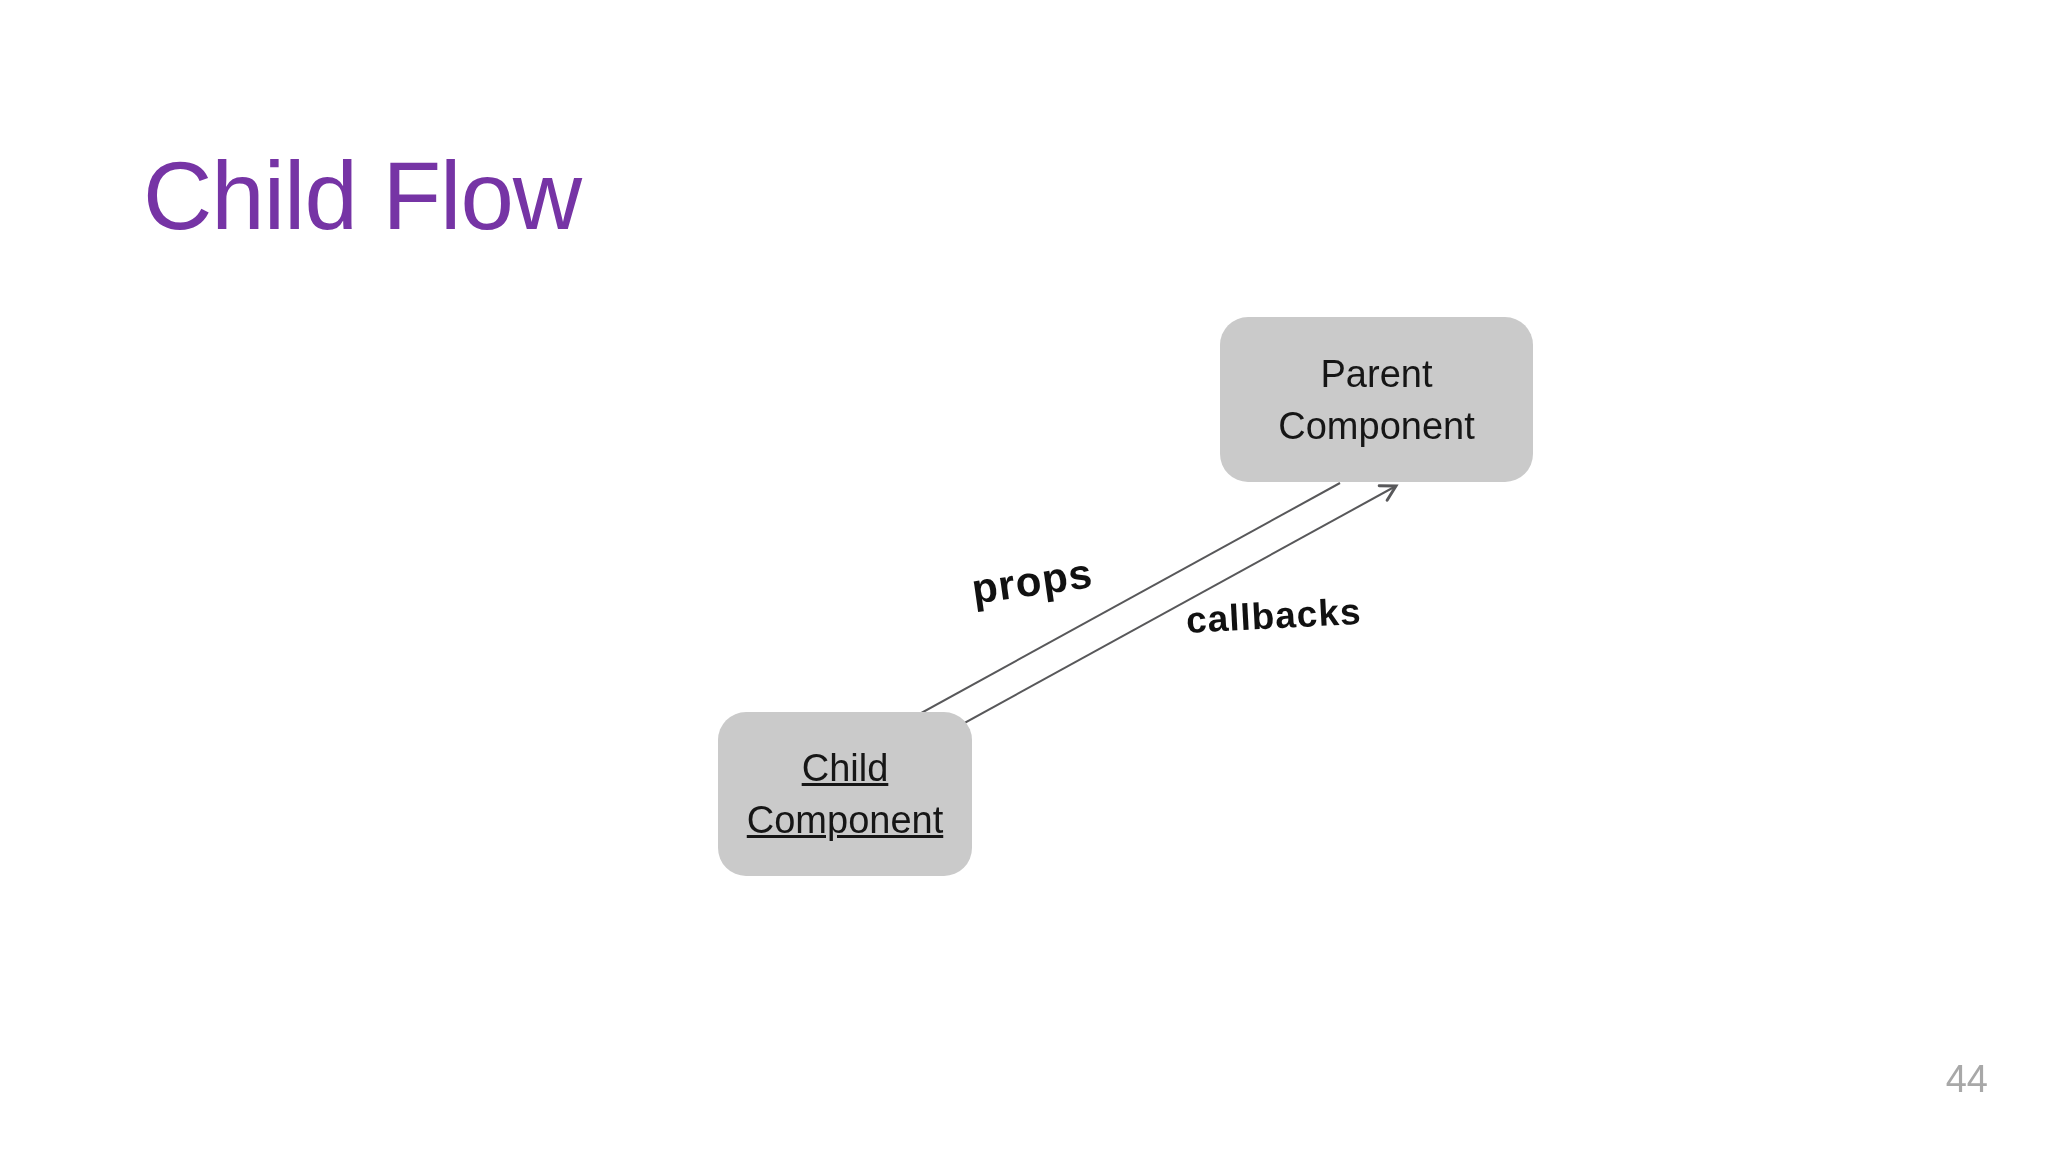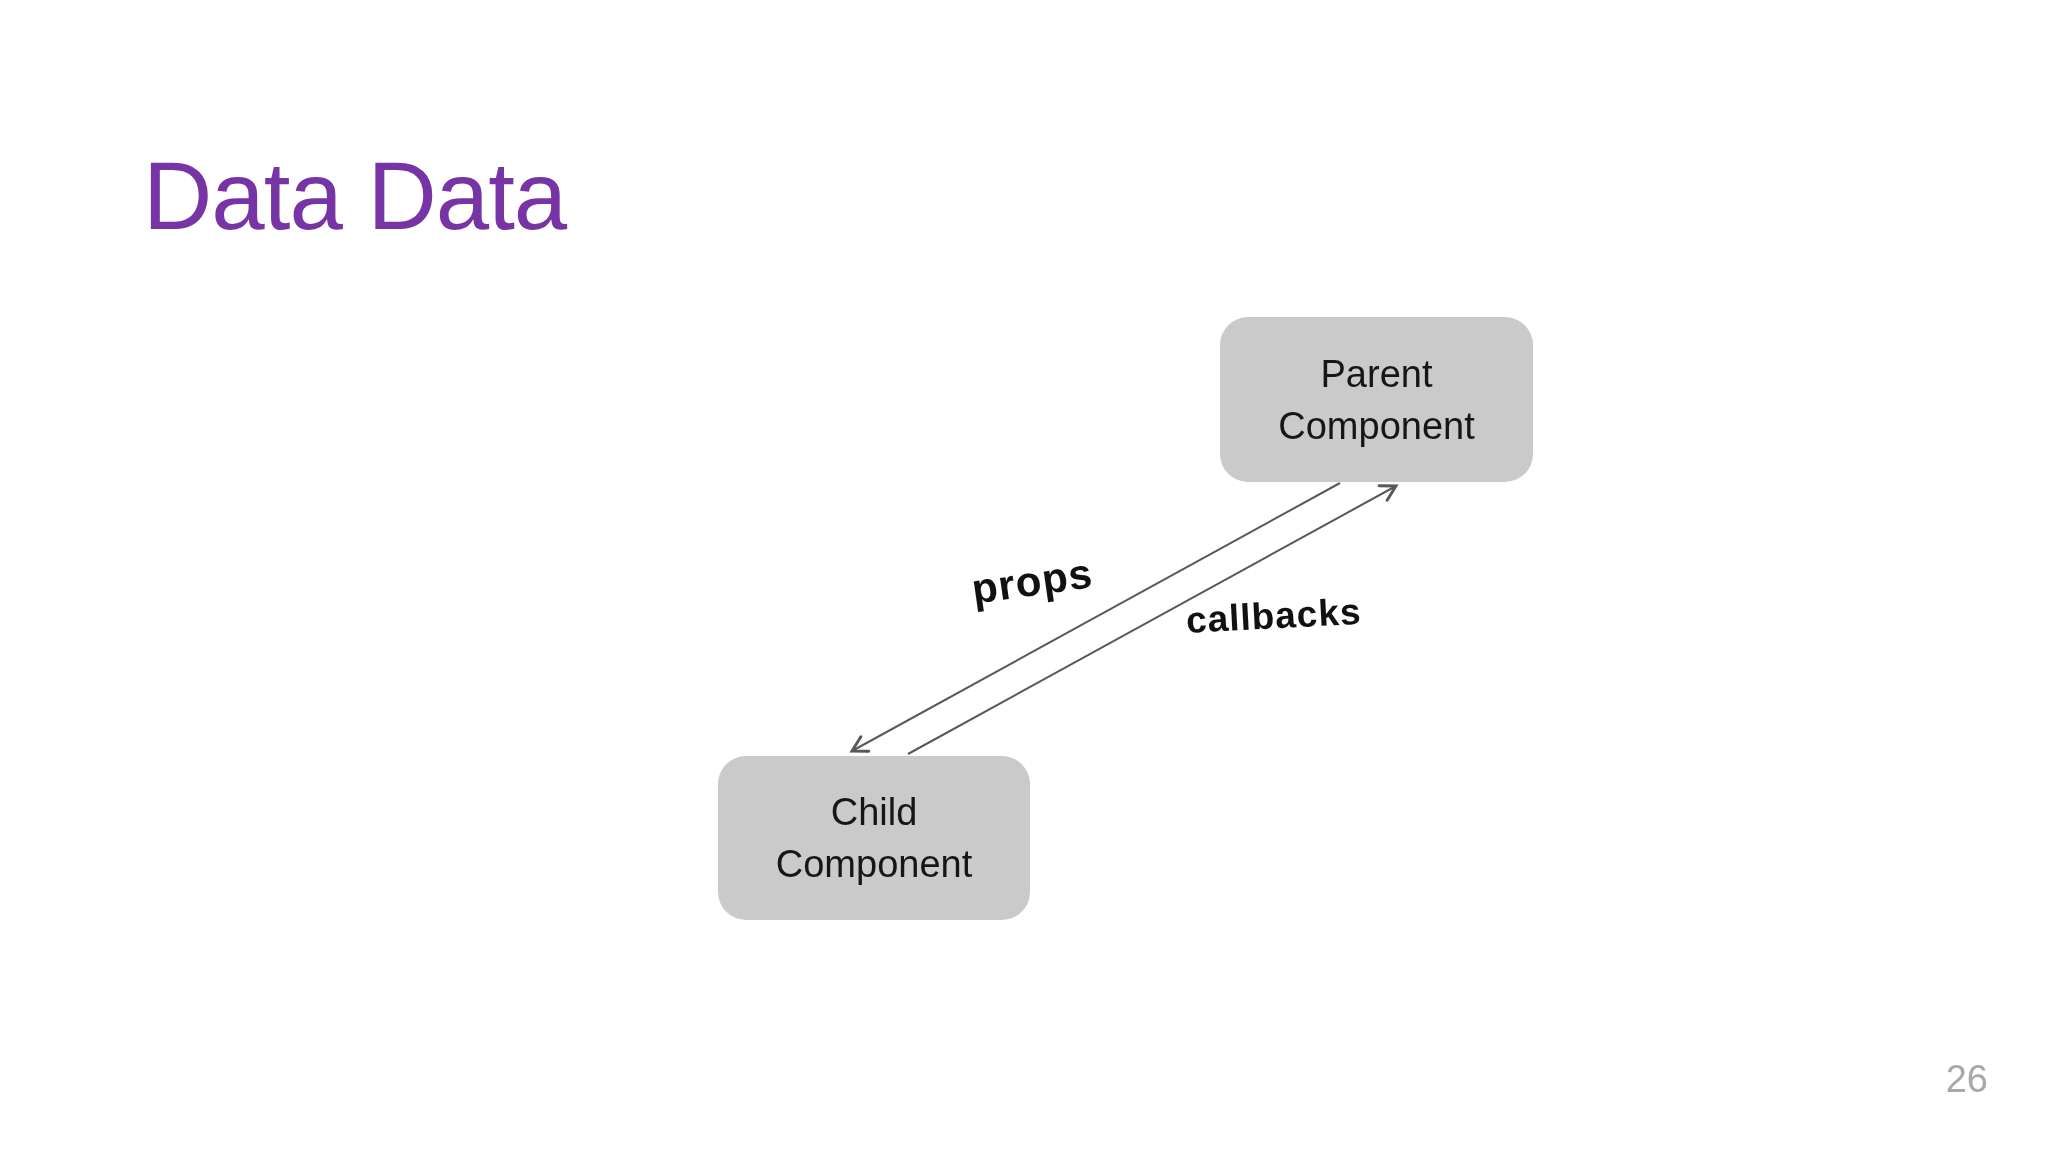--- a/index.html
+++ b/index.html
@@ -36,21 +36,21 @@
     border-radius: 28px;
     display: flex;
     flex-direction: column;
     align-items: center;
     justify-content: center;
     color: #161616;
     font-size: 38px;
     line-height: 52px;
   }
   .node-parent { left: 1220px; top: 317px; width: 313px; height: 165px; }
-  .node-child  { left: 718px;  top: 756px; width: 312px; height: 164px; }
+  .node-child  { left: 718px;  top: 712px; width: 254px; height: 164px; text-decoration: underline; }
   .edge-label {
     position: absolute;
     color: #111111;
     white-space: nowrap;
     transform-origin: left center;
   }
   .label-props {
     left: 972px;
     top: 566px;
     font-size: 42px;
@@ -79,21 +79,21 @@
     top: 1058px;
     font-size: 38px;
     color: #a8a8a8;
   }
 </style>
 </head>
 <body>
 
 <div class="slide">
 
-  <h1 class="title">Data Data</h1>
+  <h1 class="title">Child Flow</h1>
 
   <svg class="edges" viewBox="0 0 2048 1152" xmlns="http://www.w3.org/2000/svg">
     <defs>
       <marker id="arrowhead" viewBox="0 0 12 12" refX="10" refY="6" markerWidth="11" markerHeight="11" orient="auto">
         <path d="M2,1.5 L10,6 L2,10.5" fill="none" stroke="#58585a" stroke-width="1.6" stroke-linecap="round"></path>
       </marker>
     </defs>
     <line x1="1340" y1="483" x2="852" y2="751" stroke="#58585a" stroke-width="2" marker-end="url(#arrowhead)"></line>
     <line x1="908" y1="754" x2="1396" y2="486" stroke="#58585a" stroke-width="2" marker-end="url(#arrowhead)"></line>
   </svg>
@@ -106,15 +106,15 @@
   <div class="node node-child">
     <span>Child</span>
     <span>Component</span>
   </div>
 
   <div class="edge-label label-props">props</div>
 
   <div class="edge-label label-callbacks">callbacks</div>
 
 
-  <div class="footer-page">26</div>
+  <div class="footer-page">44</div>
 
 </div>
 
 </body></html>

